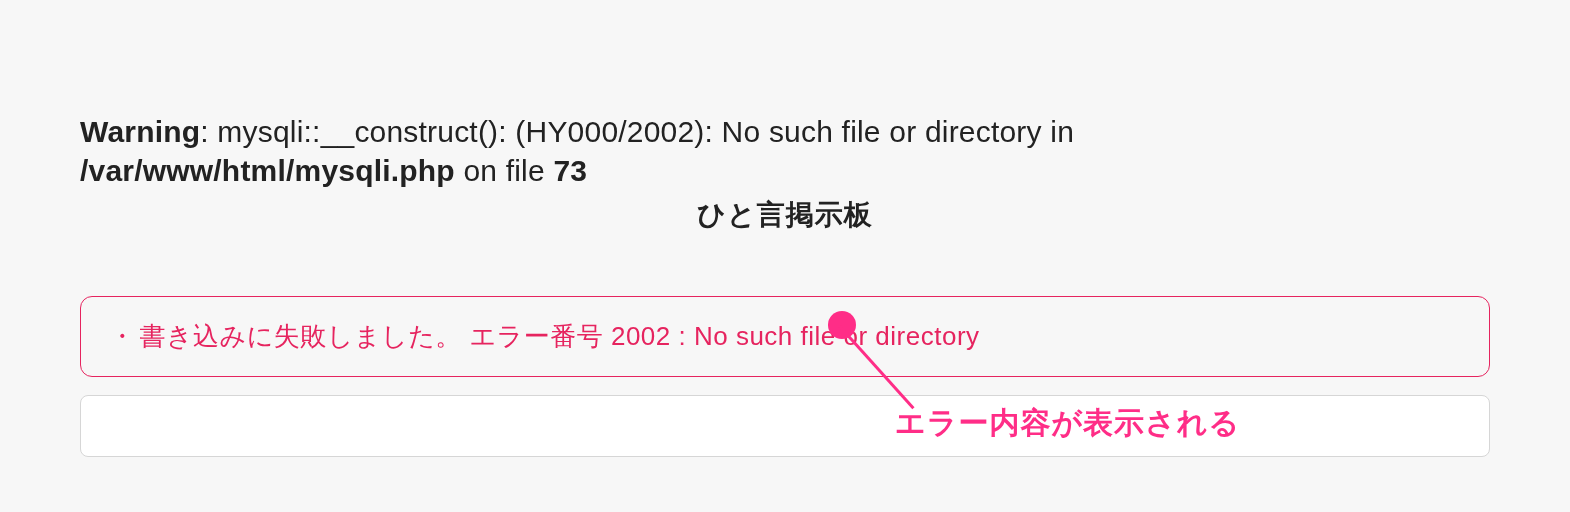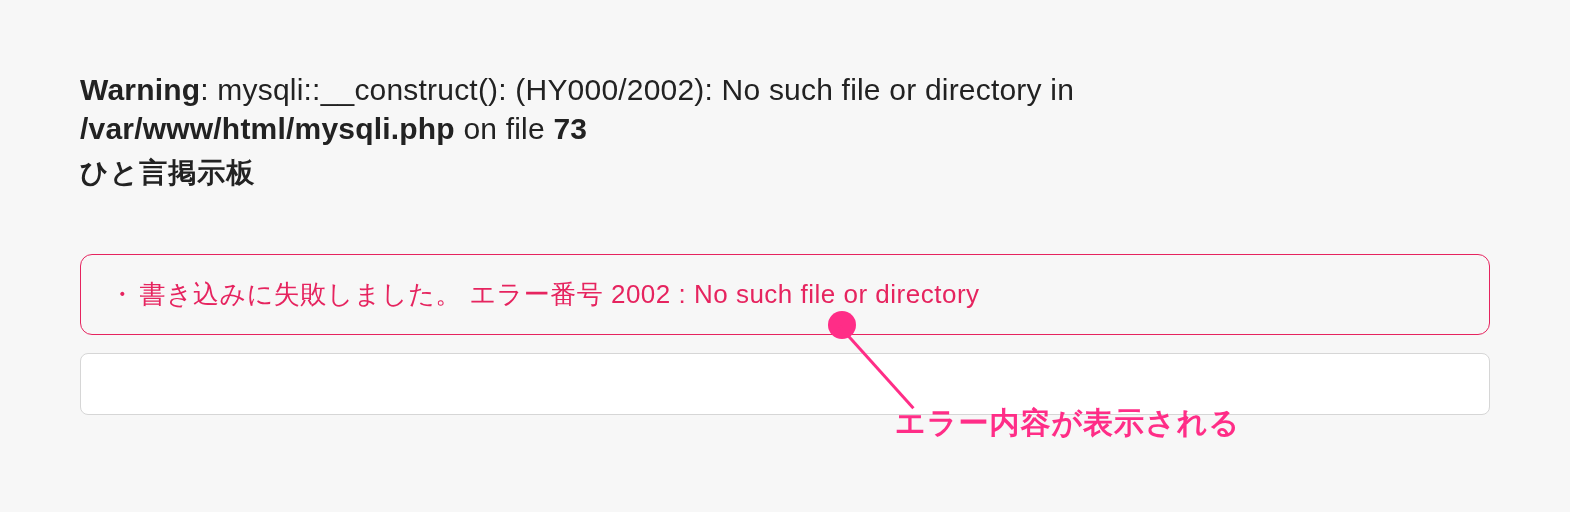--- a/index.html
+++ b/index.html
@@ -7,29 +7,31 @@
     width: 1570px;
     height: 512px;
     background: #f7f7f7;
     font-family: -apple-system, BlinkMacSystemFont, "Hiragino Sans", "Yu Gothic", Meiryo, sans-serif;
     color: #222;
     overflow: hidden;
     position: relative;
   }
   .page {
     padding: 70px 80px 0 80px;
+    margin-top: 42px;
   }
   .warning {
     font-size: 30px;
     line-height: 1.3;
     color: #222;
     letter-spacing: 0.2px;
   }
   .warning .bold { font-weight: 700; }
   .heading {
+    text-align: center;
     font-size: 28px;
     font-weight: 700;
     margin-top: 6px;
     letter-spacing: 1px;
   }
   .error-box {
     margin-top: 62px;
     border: 1.5px solid #e6245f;
     border-radius: 12px;
     padding: 22px 28px 22px 28px;

